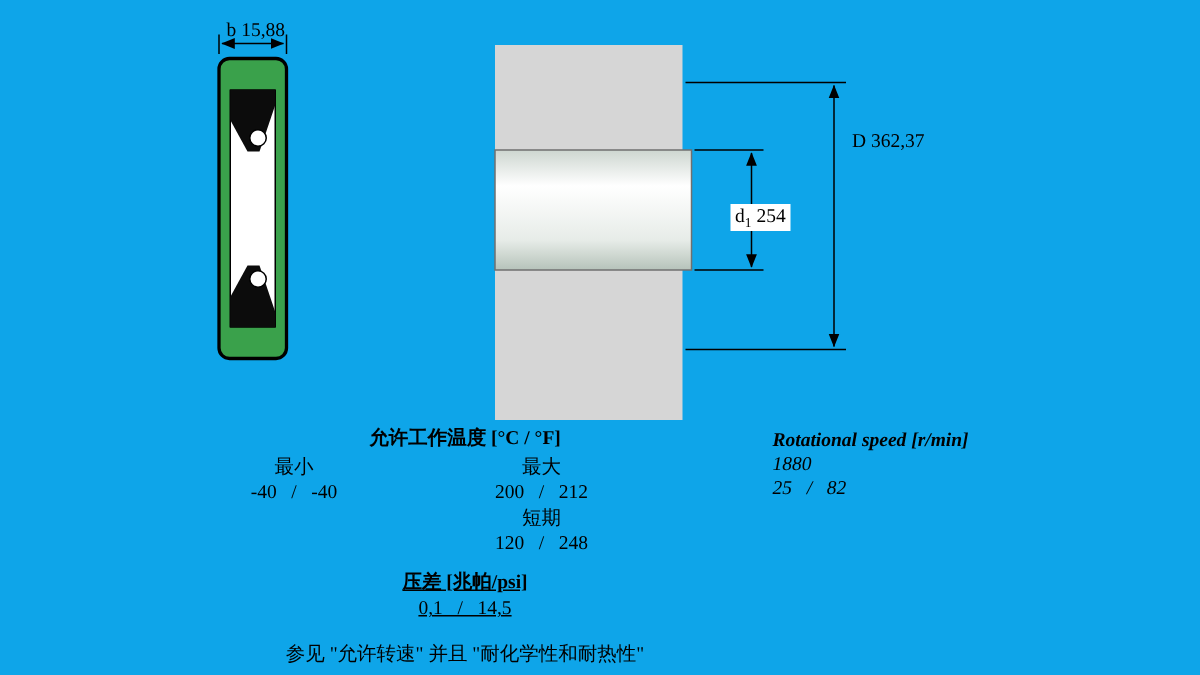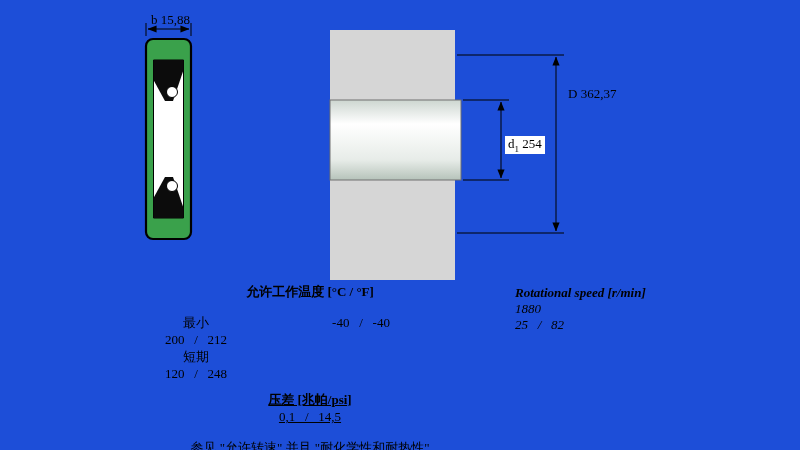--- a/index.html
+++ b/index.html
@@ -1,28 +1,28 @@
 <!DOCTYPE html>
 <html><head>
 <meta charset="utf-8">
 <style>
   * { margin:0; padding:0; box-sizing:border-box; }
   html,body { width:800px; height:450px; background:#fff; }
   body { font-family:"Liberation Serif","DejaVu Serif",serif; color:#000; }
-  .canvas { position:relative; width:800px; height:450px; background:#1d4ed8; overflow:hidden; }
+  .canvas { position:relative; width:800px; height:450px; background:#0ea5e9; overflow:hidden; }
   .abs { position:absolute; left:0; top:0; }
   .dim-label { position:absolute; font-size:13px; white-space:nowrap; }
   #b-label { left:151px; top:12px; }
   #D-label { left:568px; top:86px; }
-  #d1-label { left:487px; top:136px; background:#fff; padding:0 3px;margin-left:18px; }
+  #d1-label { left:487px; top:136px; background:#fff; padding:0 3px; }
   sub { font-size:9px; }
   .bold { font-weight:bold; }
   .pre { white-space:pre; }
   .spec-left { position:absolute; left:145px; top:283px; width:330px; font-size:13px; line-height:17px;text-align:center; }
-  .temp-grid { display:grid; grid-template-columns:102px auto; margin-top:14px; }
+  .temp-grid { display:grid; grid-template-columns:102px auto; margin-top:2px; }
   .pressure-block { margin-top:9px;text-decoration:underline; }
   .note-block { margin-top:14px; }
   .spec-right { position:absolute; left:515px; top:285px; width:260px; font-size:13px; line-height:16px;font-style:italic; }
 </style>
 </head>
 <body>
 
 <div class="canvas">
 
   <svg class="abs" width="800" height="450" viewBox="0 0 800 450">
@@ -68,20 +68,21 @@
   </svg>
 
   <div class="dim-label" id="b-label">b 15,88</div>
   <div class="dim-label" id="D-label">D 362,37</div>
   <div class="dim-label" id="d1-label"><span>d</span><sub>1</sub>&nbsp;<span>254</span></div>
 
   <div class="spec-left">
     <div class="bold">允许工作温度 [°C / °F]</div>
     <div class="temp-grid">
       <div>最小</div>
+      <div>最大</div>
       <div class="pre">-40   /   -40</div>
       <div class="pre">200   /   212</div>
       <div></div>
       <div>短期</div>
       <div></div>
       <div class="pre">120   /   248</div>
     </div>
     <div class="pressure-block">
       <div class="bold">压差 [兆帕/psi]</div>
       <div class="pre">0,1   /   14,5</div>

